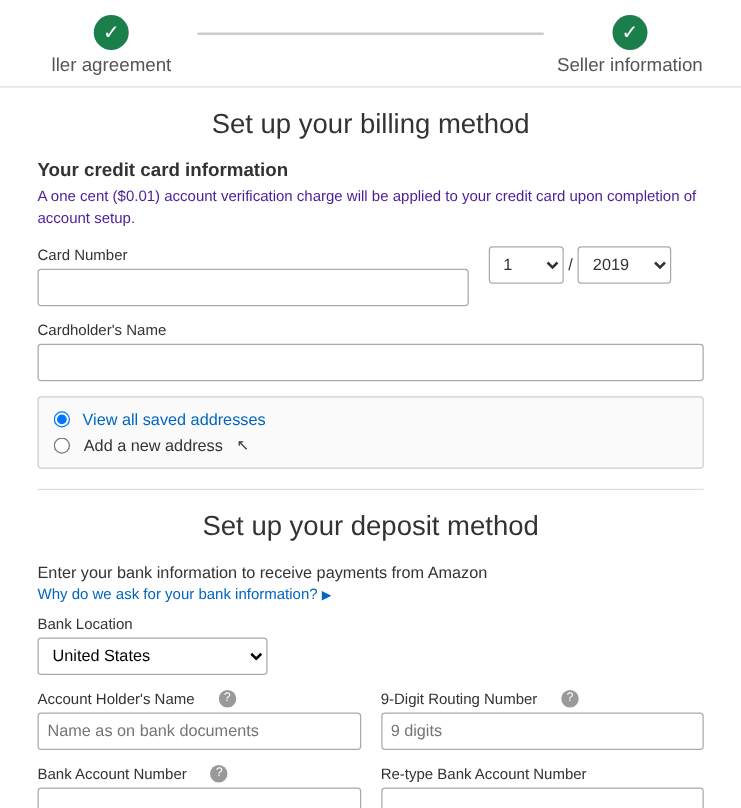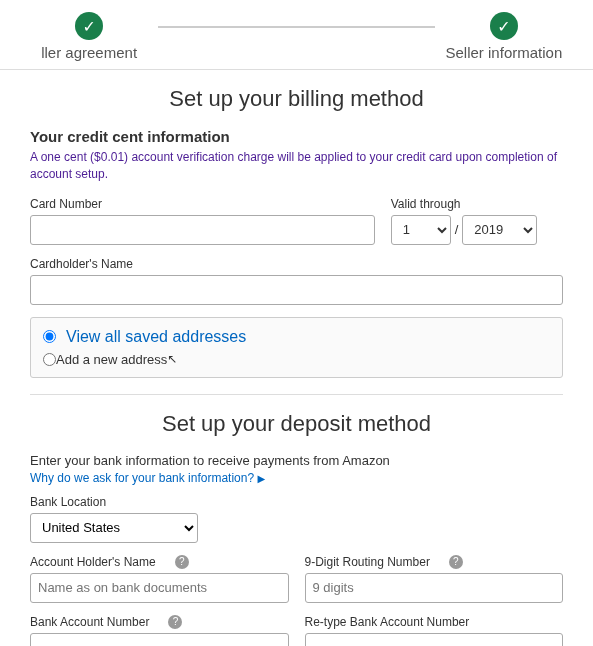--- a/index.html
+++ b/index.html
@@ -125,30 +125,30 @@
 
     .address-box .radio-row {
       display: flex;
       align-items: center;
       gap: 6px;
       margin-bottom: 6px;
     }
 
     .view-saved-link {
       color: #0066c0;
-      font-size: 16px;
+      font-size: 13px;
       text-decoration: none;
       margin-left: 4px;
       cursor: pointer;
     }
 
     .add-new-row {
       display: flex;
       align-items: center;
-      gap: 0;
+      gap: 11px;
       margin-top: 6px;
     }
 
     .add-new-label {
       font-size: 13px;
       color: #333;
     }
 
     .cursor-indicator {
       font-size: 12px;
@@ -183,21 +183,21 @@
       margin-bottom: 4px;
       color: #333;
     }
 
     .bank-location-select {
       border: 1px solid #aaa;
       border-radius: 3px;
       padding: 5px 7px;
       font-size: 13px;
       height: 30px;
-      width: 168px;
+      width: 184px;
       background: #fff;
     }
 
     .label-with-help {
       display: flex;
       align-items: center;
       gap: 19px;
       font-size: 12px;
       margin-bottom: 4px;
     }
@@ -238,30 +238,29 @@
     </div>
     <span class="step-label">Seller information</span>
   </div>
 </div>
 
 <div class="page-content">
 
   <h1 class="section-title">Set up your billing method</h1>
 
   <div>
-    <div class="subsection-heading">Your credit cent information</div>
+    <div class="subsection-heading">Your credit card information</div>
     <div class="subsection-desc">A one cent ($0.01) account verification charge will be applied to your credit card upon completion of account setup.</div>
 
     <div class="form-row">
       <div class="form-group" style="flex:2">
         <label>Card Number</label>
         <input type="text" value="" style="">
       </div>
       <div class="form-group">
-        <label>Valid through</label>
         <div style="display:flex; align-items:center; gap:4px;">
           <select style="width:60px;">
             <option value="1">1</option>
             <option value="2">2</option>
             <option value="3">3</option>
             <option value="4">4</option>
             <option value="5">5</option>
             <option value="6">6</option>
             <option value="7">7</option>
             <option value="8">8</option>

